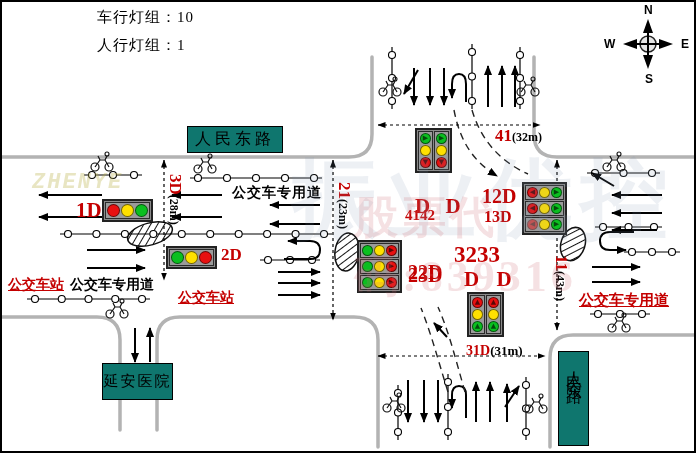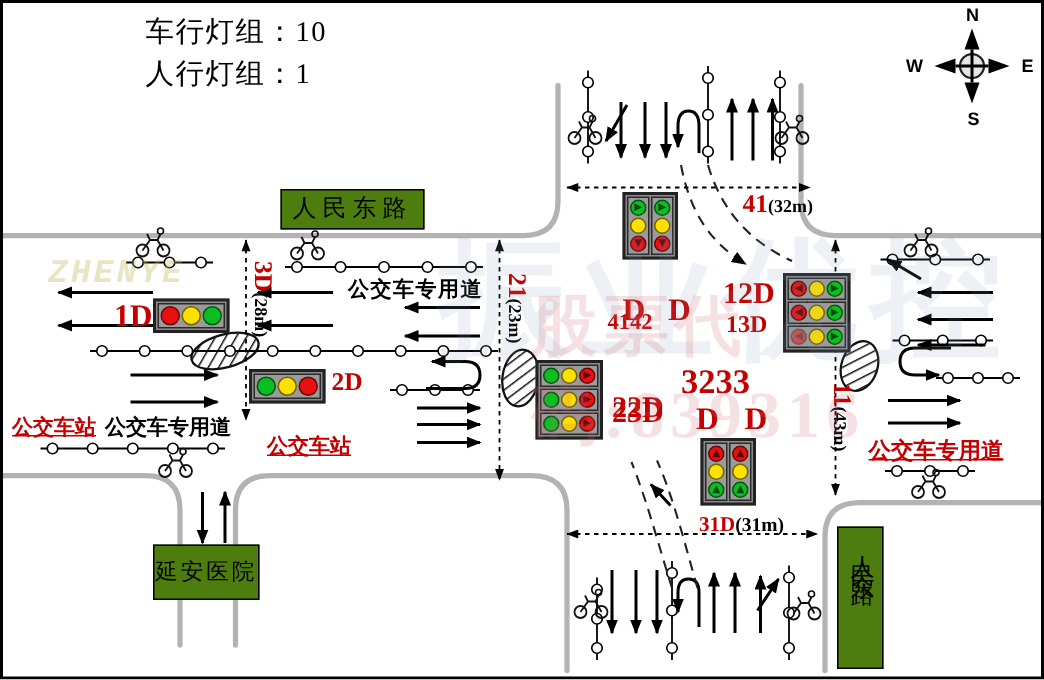--- a/index.html
+++ b/index.html
@@ -2,23 +2,23 @@
 <html><head>
 <meta charset="utf-8">
 <style>
   html,body{margin:0;padding:0;background:#fff;}
   .stage{
     position:relative;width:692px;height:449px;background:#fff;
     border:2px solid #000;overflow:hidden;
     font-family:"Liberation Serif","DejaVu Serif",serif;color:#000;
   }
   .abs{position:absolute;white-space:nowrap;}
-  .hdr{font-size:19px;letter-spacing:1px;}
+  .hdr{font-size:15px;letter-spacing:1px;}
   .box{
-    position:absolute;background:#4d7c0f;border:1.5px solid #000;
+    position:absolute;background:#0f766e;border:1.5px solid #000;
     display:flex;align-items:center;justify-content:center;
     font-size:16px;letter-spacing:4px;box-sizing:border-box;z-index:6;
   }
   .vbox{
     writing-mode:vertical-rl;text-orientation:upright;letter-spacing:6px;
     padding:6px 0;justify-content:flex-start;
   }
   .redlab{color:#c40000;font-weight:bold;z-index:7;text-decoration:underline;}
   .blklab{color:#000;font-weight:bold;z-index:7;}
   .siglab{font-weight:bold;color:#c40000;z-index:7;}

